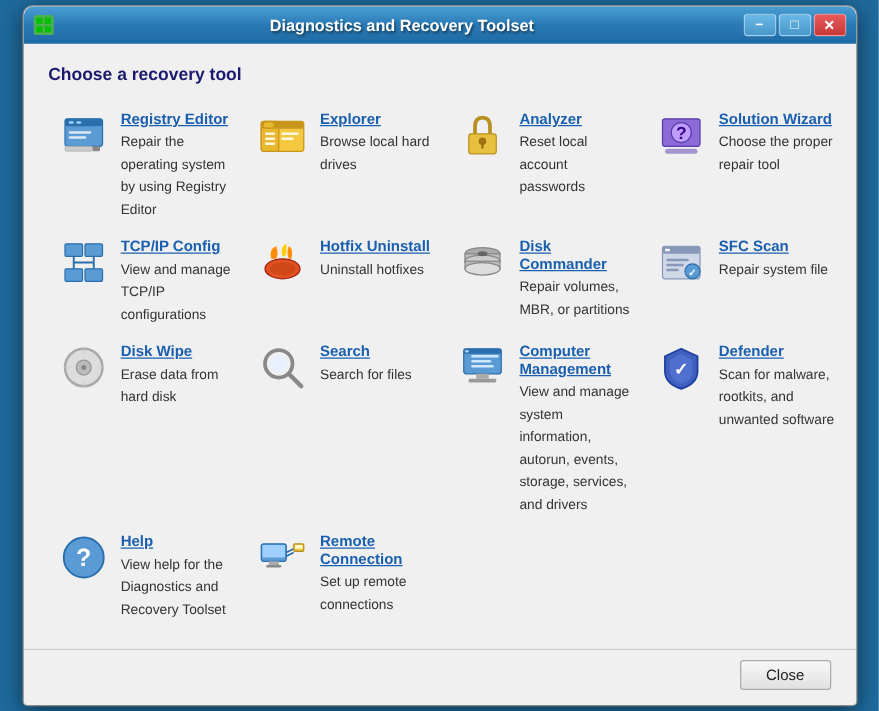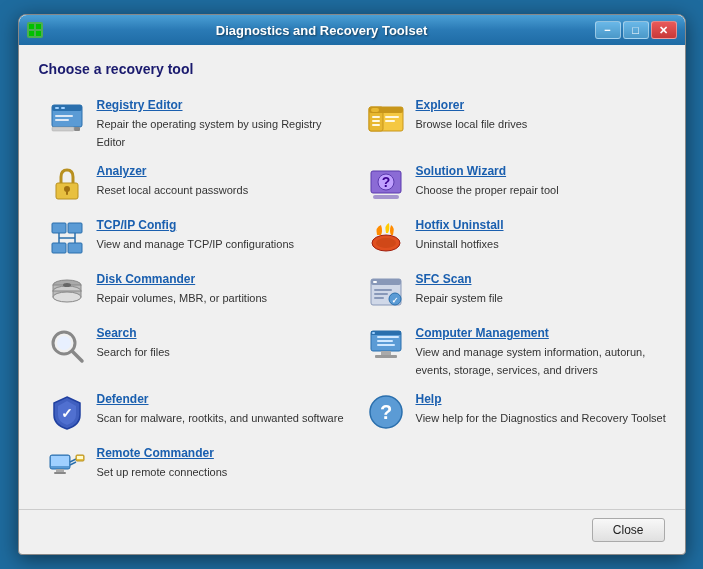--- a/index.html
+++ b/index.html
@@ -71,21 +71,21 @@
       padding: 16px 8px 12px 20px;
     }
     .heading {
       font-size: 14px;
       font-weight: 600;
       color: #1a1a6e;
       margin-bottom: 14px;
     }
     .tools-grid {
       display: grid;
-      grid-template-columns: 1fr 1fr;
+      grid-template-columns: 1fr 1fr 1fr 1fr;
       gap: 0;
     }
     .tool-item {
       display: flex;
       align-items: flex-start;
       padding: 7px 8px;
       gap: 10px;
       cursor: pointer;
     }
     .tool-icon {
@@ -184,21 +184,21 @@
       <rect x="4" y="9" width="8" height="4" rx="2" fill="#e8b830"></rect>
       <rect x="5" y="17" width="8" height="2" rx="1" fill="#fff8e0"></rect>
       <rect x="5" y="21" width="8" height="2" rx="1" fill="#fff8e0"></rect>
       <rect x="5" y="25" width="8" height="2" rx="1" fill="#fff8e0"></rect>
       <rect x="18" y="17" width="14" height="2" rx="1" fill="#fff8e0"></rect>
       <rect x="18" y="21" width="10" height="2" rx="1" fill="#fff8e0"></rect>
     </svg>
           </div>
         <div class="tool-text">
           <span class="tool-link">Explorer</span>
-          <span class="tool-desc">Browse local file drives</span>
+          <span class="tool-desc">Browse local hard drives</span>
         </div>
       </div>
         <div class="tool-item">
         <div class="tool-icon">
             <svg width="38" height="38" viewBox="0 0 38 38">
       <rect x="8" y="18" width="22" height="16" rx="2" fill="#e8c040" stroke="#b89020" stroke-width="1"></rect>
       <path d="M13 18 L13 12 Q13 5 19 5 Q25 5 25 12 L25 18" fill="none" stroke="#b89020" stroke-width="3"></path>
       <circle cx="19" cy="24" r="3" fill="#a07010"></circle>
       <rect x="18" y="25" width="2" height="5" rx="1" fill="#a07010"></rect>
     </svg>
@@ -284,20 +284,37 @@
     </svg>
           </div>
         <div class="tool-text">
           <span class="tool-link">SFC Scan</span>
           <span class="tool-desc">Repair system file</span>
         </div>
       </div>
         <div class="tool-item">
         <div class="tool-icon">
             <svg width="38" height="38" viewBox="0 0 38 38">
+      <ellipse cx="19" cy="19" rx="15" ry="15" fill="#ddd" stroke="#aaa" stroke-width="2"></ellipse>
+      <ellipse cx="19" cy="19" rx="6" ry="6" fill="#bbb" stroke="#999" stroke-width="1"></ellipse>
+      <ellipse cx="19" cy="19" rx="2" ry="2" fill="#888"></ellipse>
+      <line x1="19" y1="4" x2="19" y2="8" stroke="#ccc" stroke-width="1"></line>
+      <line x1="19" y1="30" x2="19" y2="34" stroke="#ccc" stroke-width="1"></line>
+      <line x1="4" y1="19" x2="8" y2="19" stroke="#ccc" stroke-width="1"></line>
+      <line x1="30" y1="19" x2="34" y2="19" stroke="#ccc" stroke-width="1"></line>
+    </svg>
+          </div>
+        <div class="tool-text">
+          <span class="tool-link">Disk Wipe</span>
+          <span class="tool-desc">Erase data from hard disk</span>
+        </div>
+      </div>
+        <div class="tool-item">
+        <div class="tool-icon">
+            <svg width="38" height="38" viewBox="0 0 38 38">
       <circle cx="16" cy="16" r="11" fill="none" stroke="#888" stroke-width="3"></circle>
       <circle cx="16" cy="16" r="7" fill="#e8f0ff" stroke="none"></circle>
       <line x1="24" y1="24" x2="34" y2="34" stroke="#888" stroke-width="3.5" stroke-linecap="round"></line>
     </svg>
           </div>
         <div class="tool-text">
           <span class="tool-link">Search</span>
           <span class="tool-desc">Search for files</span>
         </div>
       </div>
@@ -351,21 +368,21 @@
       <rect x="3" y="9" width="18" height="10" fill="#a0d0ff"></rect>
       <rect x="8" y="22" width="8" height="3" fill="#aaa"></rect>
       <rect x="6" y="25" width="12" height="2" rx="1" fill="#888"></rect>
       <line x1="22" y1="15" x2="28" y2="12" stroke="#2a6fad" stroke-width="1.5"></line>
       <rect x="28" y="8" width="8" height="6" rx="1" fill="#e8c040" stroke="#b89020" stroke-width="1"></rect>
       <rect x="29" y="9" width="6" height="3" fill="#fffacc"></rect>
       <line x1="28" y1="15" x2="22" y2="18" stroke="#2a6fad" stroke-width="1.5"></line>
     </svg>
           </div>
         <div class="tool-text">
-          <span class="tool-link">Remote Commander</span>
+          <span class="tool-link">Remote Connection</span>
           <span class="tool-desc">Set up remote connections</span>
         </div>
       </div>
       </div>
   </div>
 
   <div class="footer">
     <button class="close-btn">Close</button>
   </div>
 </div>

